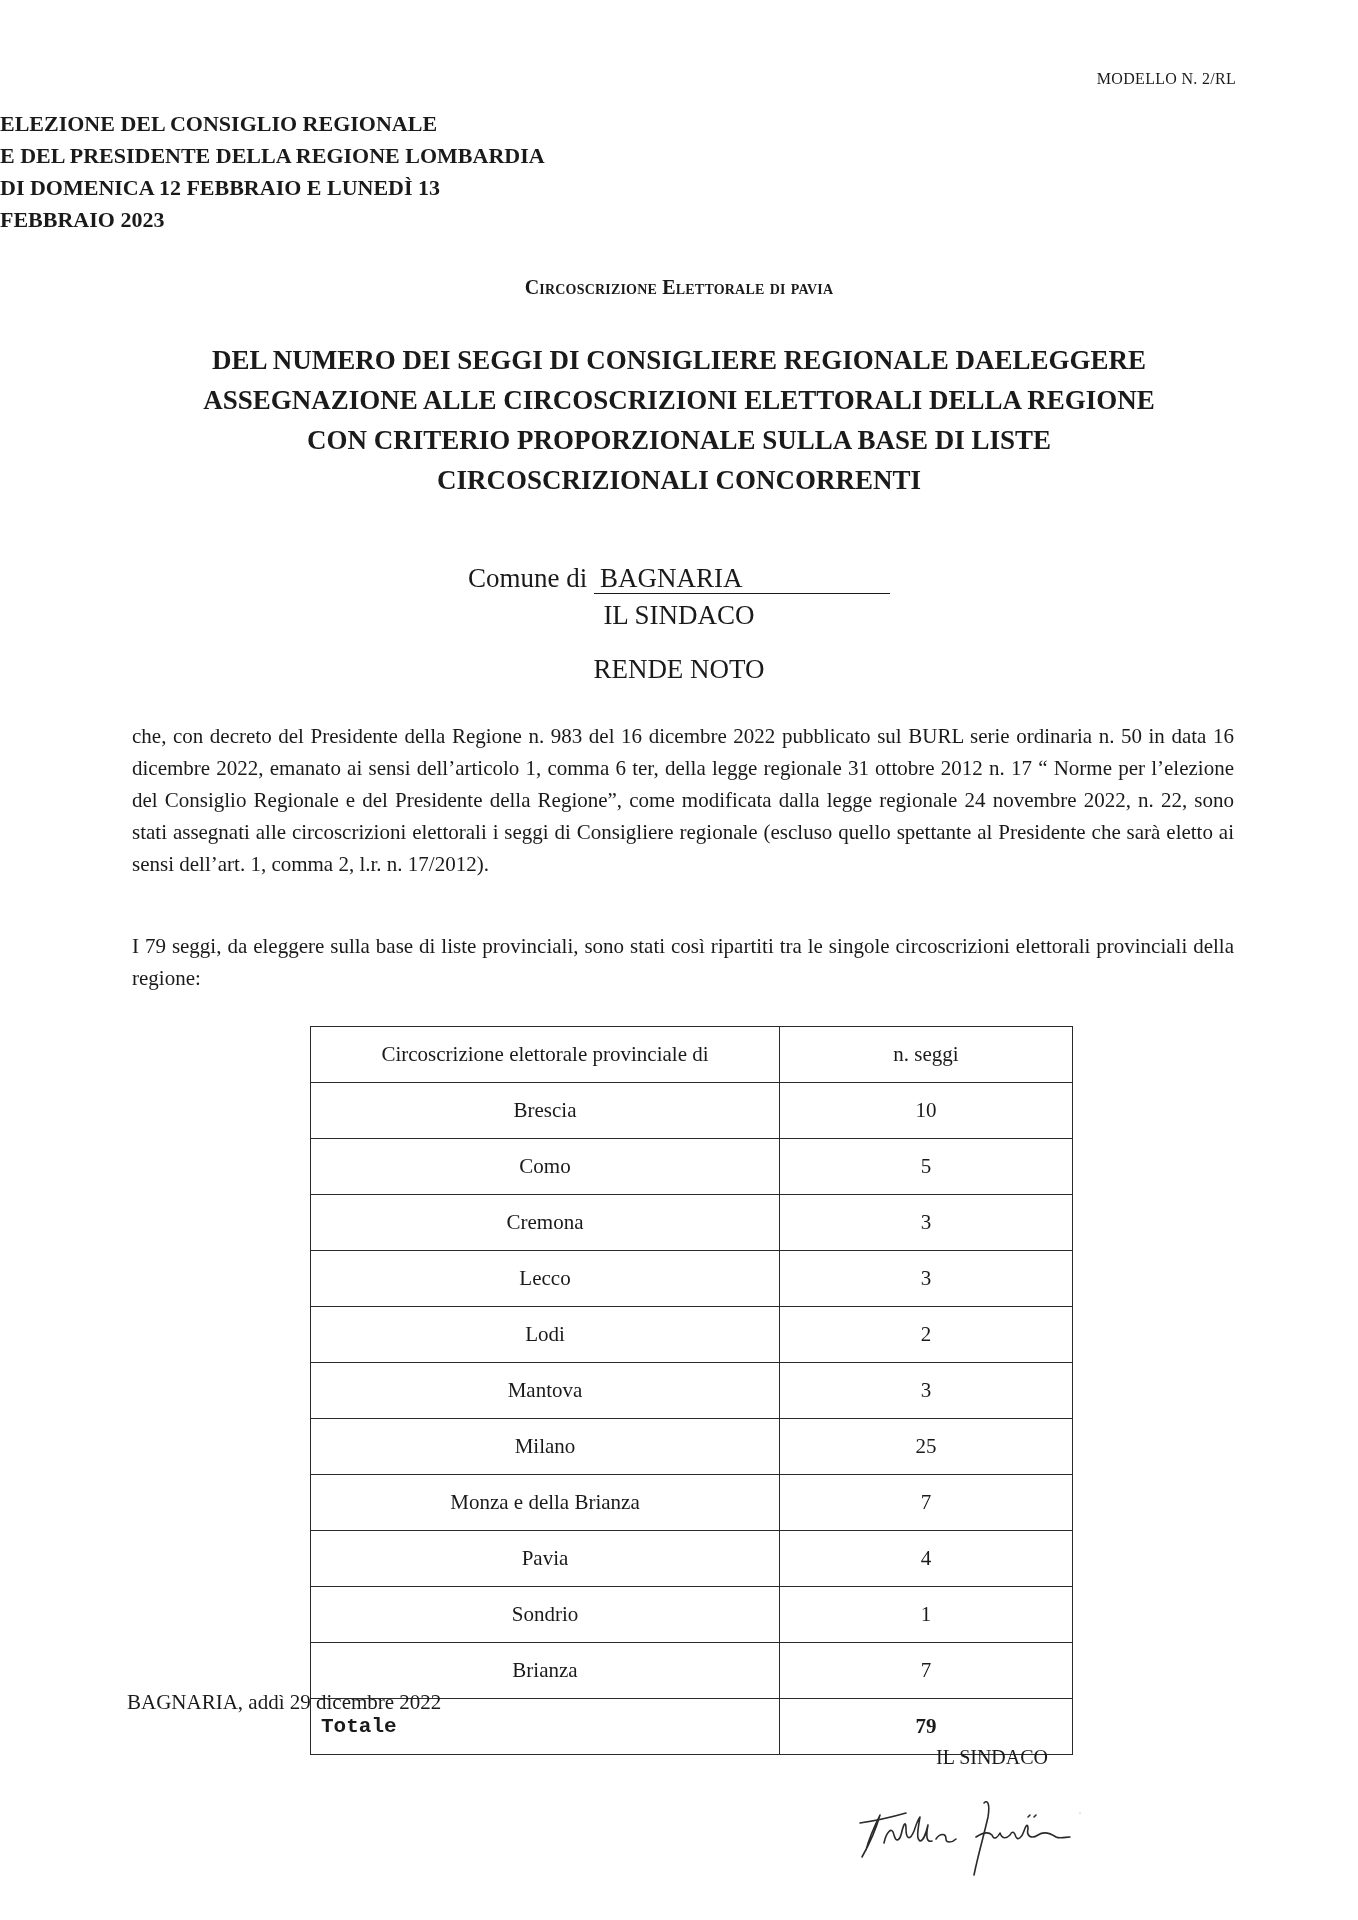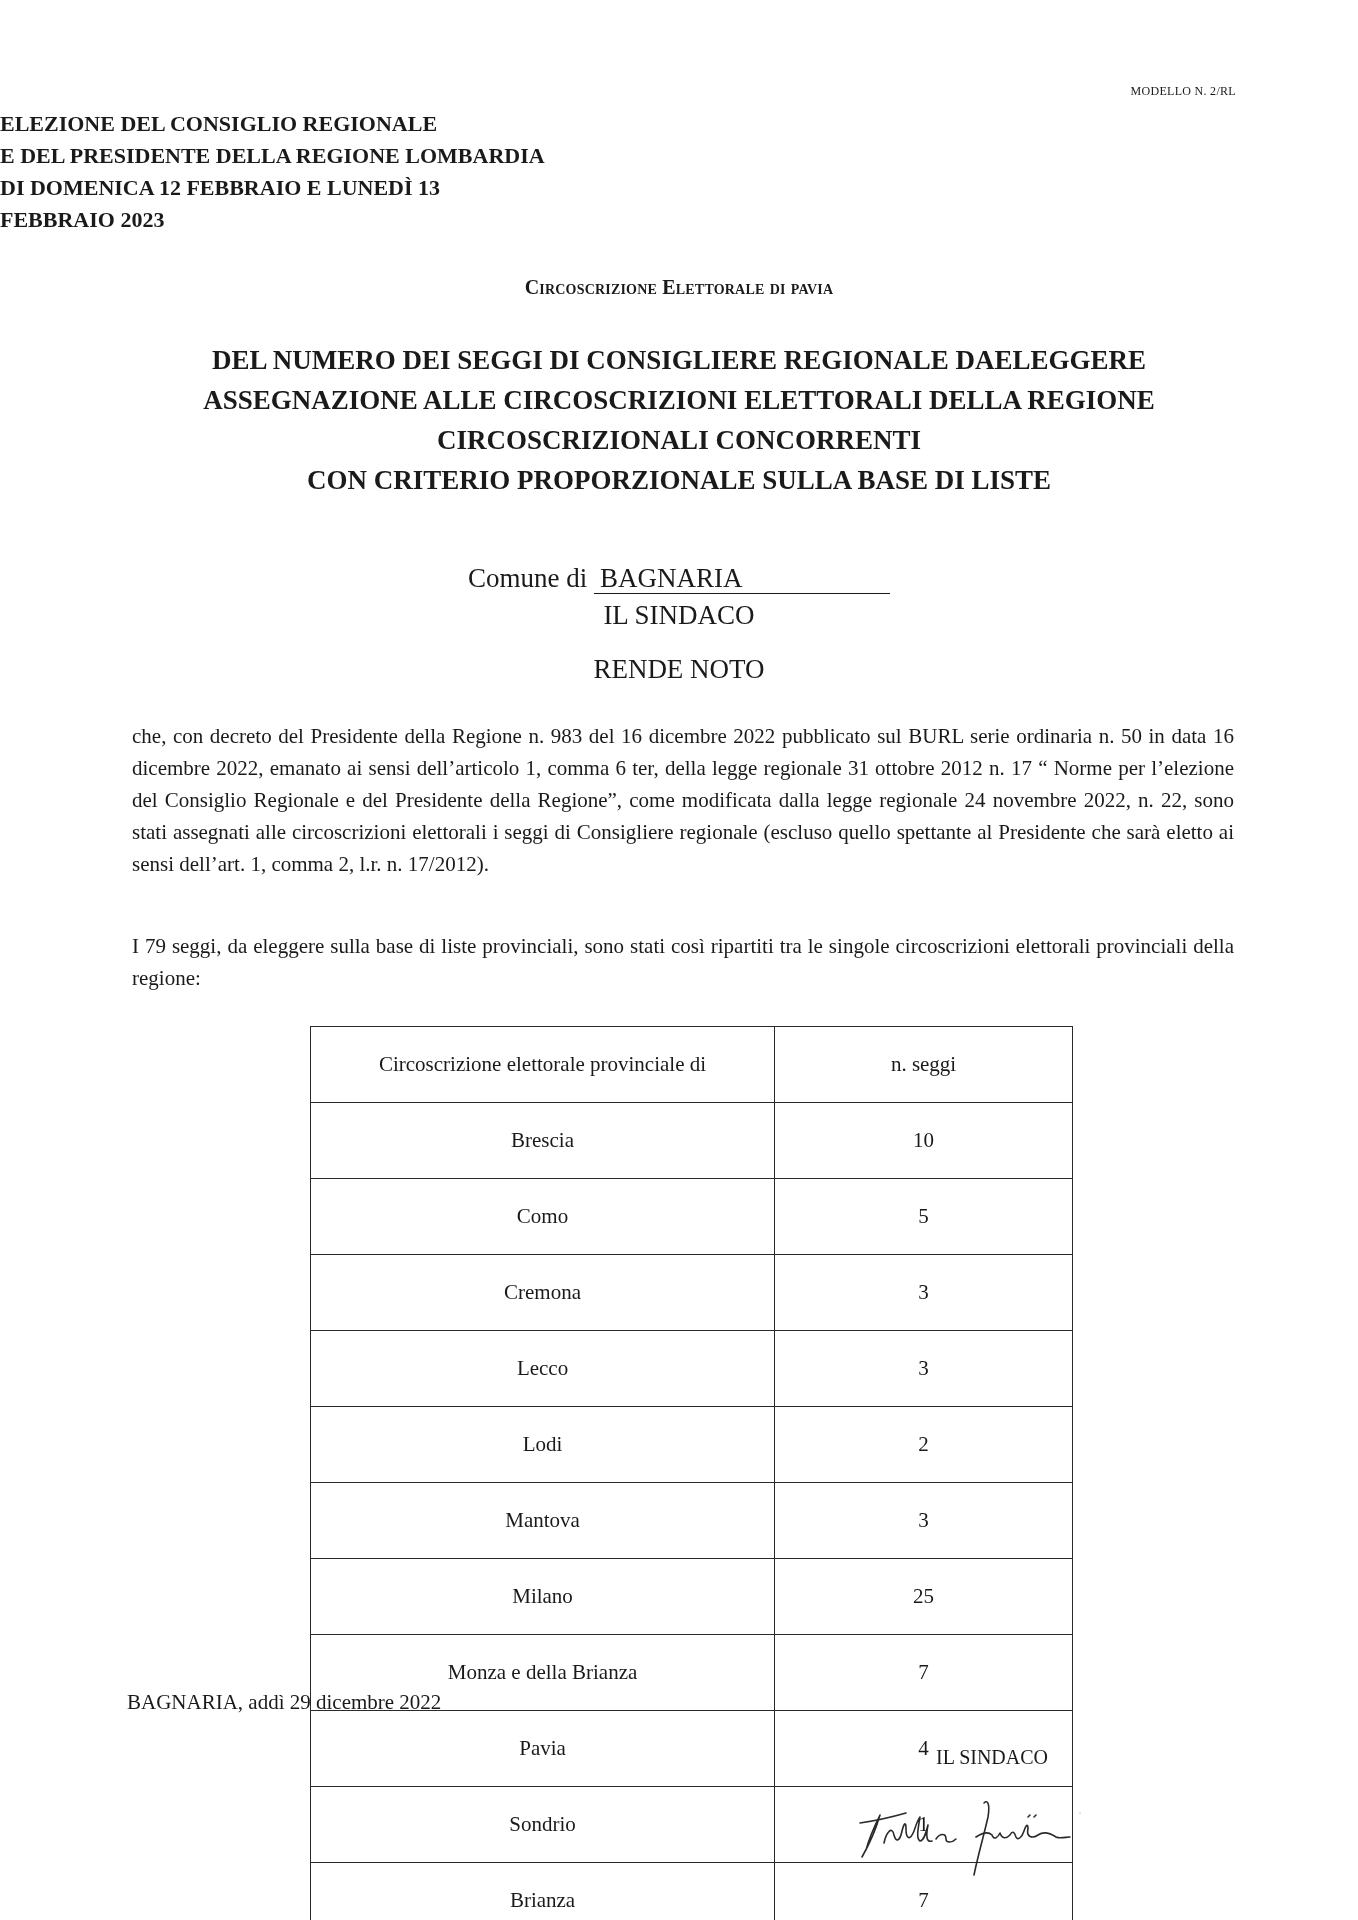--- a/index.html
+++ b/index.html
@@ -10,23 +10,23 @@
     body {
       width: 1358px;
       height: 1920px;
       position: relative;
       font-family: "Liberation Serif", "DejaVu Serif", serif;
       color: #1a1a1a;
       overflow: hidden;
     }
     .abs { position: absolute; }
     .modello {
-      top: 84px;
+      top: 70px;
       right: 122px;
-      font-size: 12px;
+      font-size: 16px;
       letter-spacing: 0.3px;
       text-align: right;
     }
     .title-block {
       top: 108px;
       left: 0;
       width: 1358px;
       font-weight: bold;
       font-size: 22px;
       line-height: 32px;
@@ -92,21 +92,21 @@
     .seats-table {
       top: 1026px;
       left: 310px;
       width: 763px;
       border-collapse: collapse;
       font-size: 21px;
     }
     .seats-table td {
       border: 1.5px solid #2a2a2a;
       height: 43px;
-      padding: 16px;
+      padding: 6px;
       text-align: center;
     }
     .seats-table td.col-name { width: 469px; }
     .seats-table td.col-seats { width: 292px; }
     .seats-table tr.total td { font-weight: bold; }
     .seats-table tr.total td.col-name {
       text-align: left;
       padding-left: 10px;
       font-family: Liberation Mono, monospace;
     }
@@ -137,22 +137,22 @@
   <div>E DEL PRESIDENTE DELLA REGIONE LOMBARDIA</div>
   <div>DI DOMENICA 12 FEBBRAIO E LUNEDÌ 13</div>
   <div>FEBBRAIO 2023</div>
 </div>
 
 <div class="abs circoscrizione">Circoscrizione Elettorale di pavia</div>
 
 <div class="abs assegnazione">
   <div>DEL NUMERO DEI SEGGI DI CONSIGLIERE REGIONALE DAELEGGERE</div>
   <div>ASSEGNAZIONE ALLE CIRCOSCRIZIONI ELETTORALI DELLA REGIONE</div>
+  <div>CON CRITERIO PROPORZIONALE SULLA BASE DI LISTE</div>
   <div>CIRCOSCRIZIONALI CONCORRENTI</div>
-  <div>CON CRITERIO PROPORZIONALE SULLA BASE DI LISTE</div>
 </div>
 
 <div class="abs comune">
   <span>Comune di</span>
   <span class="comune-value">BAGNARIA</span>
 </div>
 
 <div class="abs sindaco-title">IL SINDACO</div>
 <div class="abs rende-noto">RENDE NOTO</div>
 

